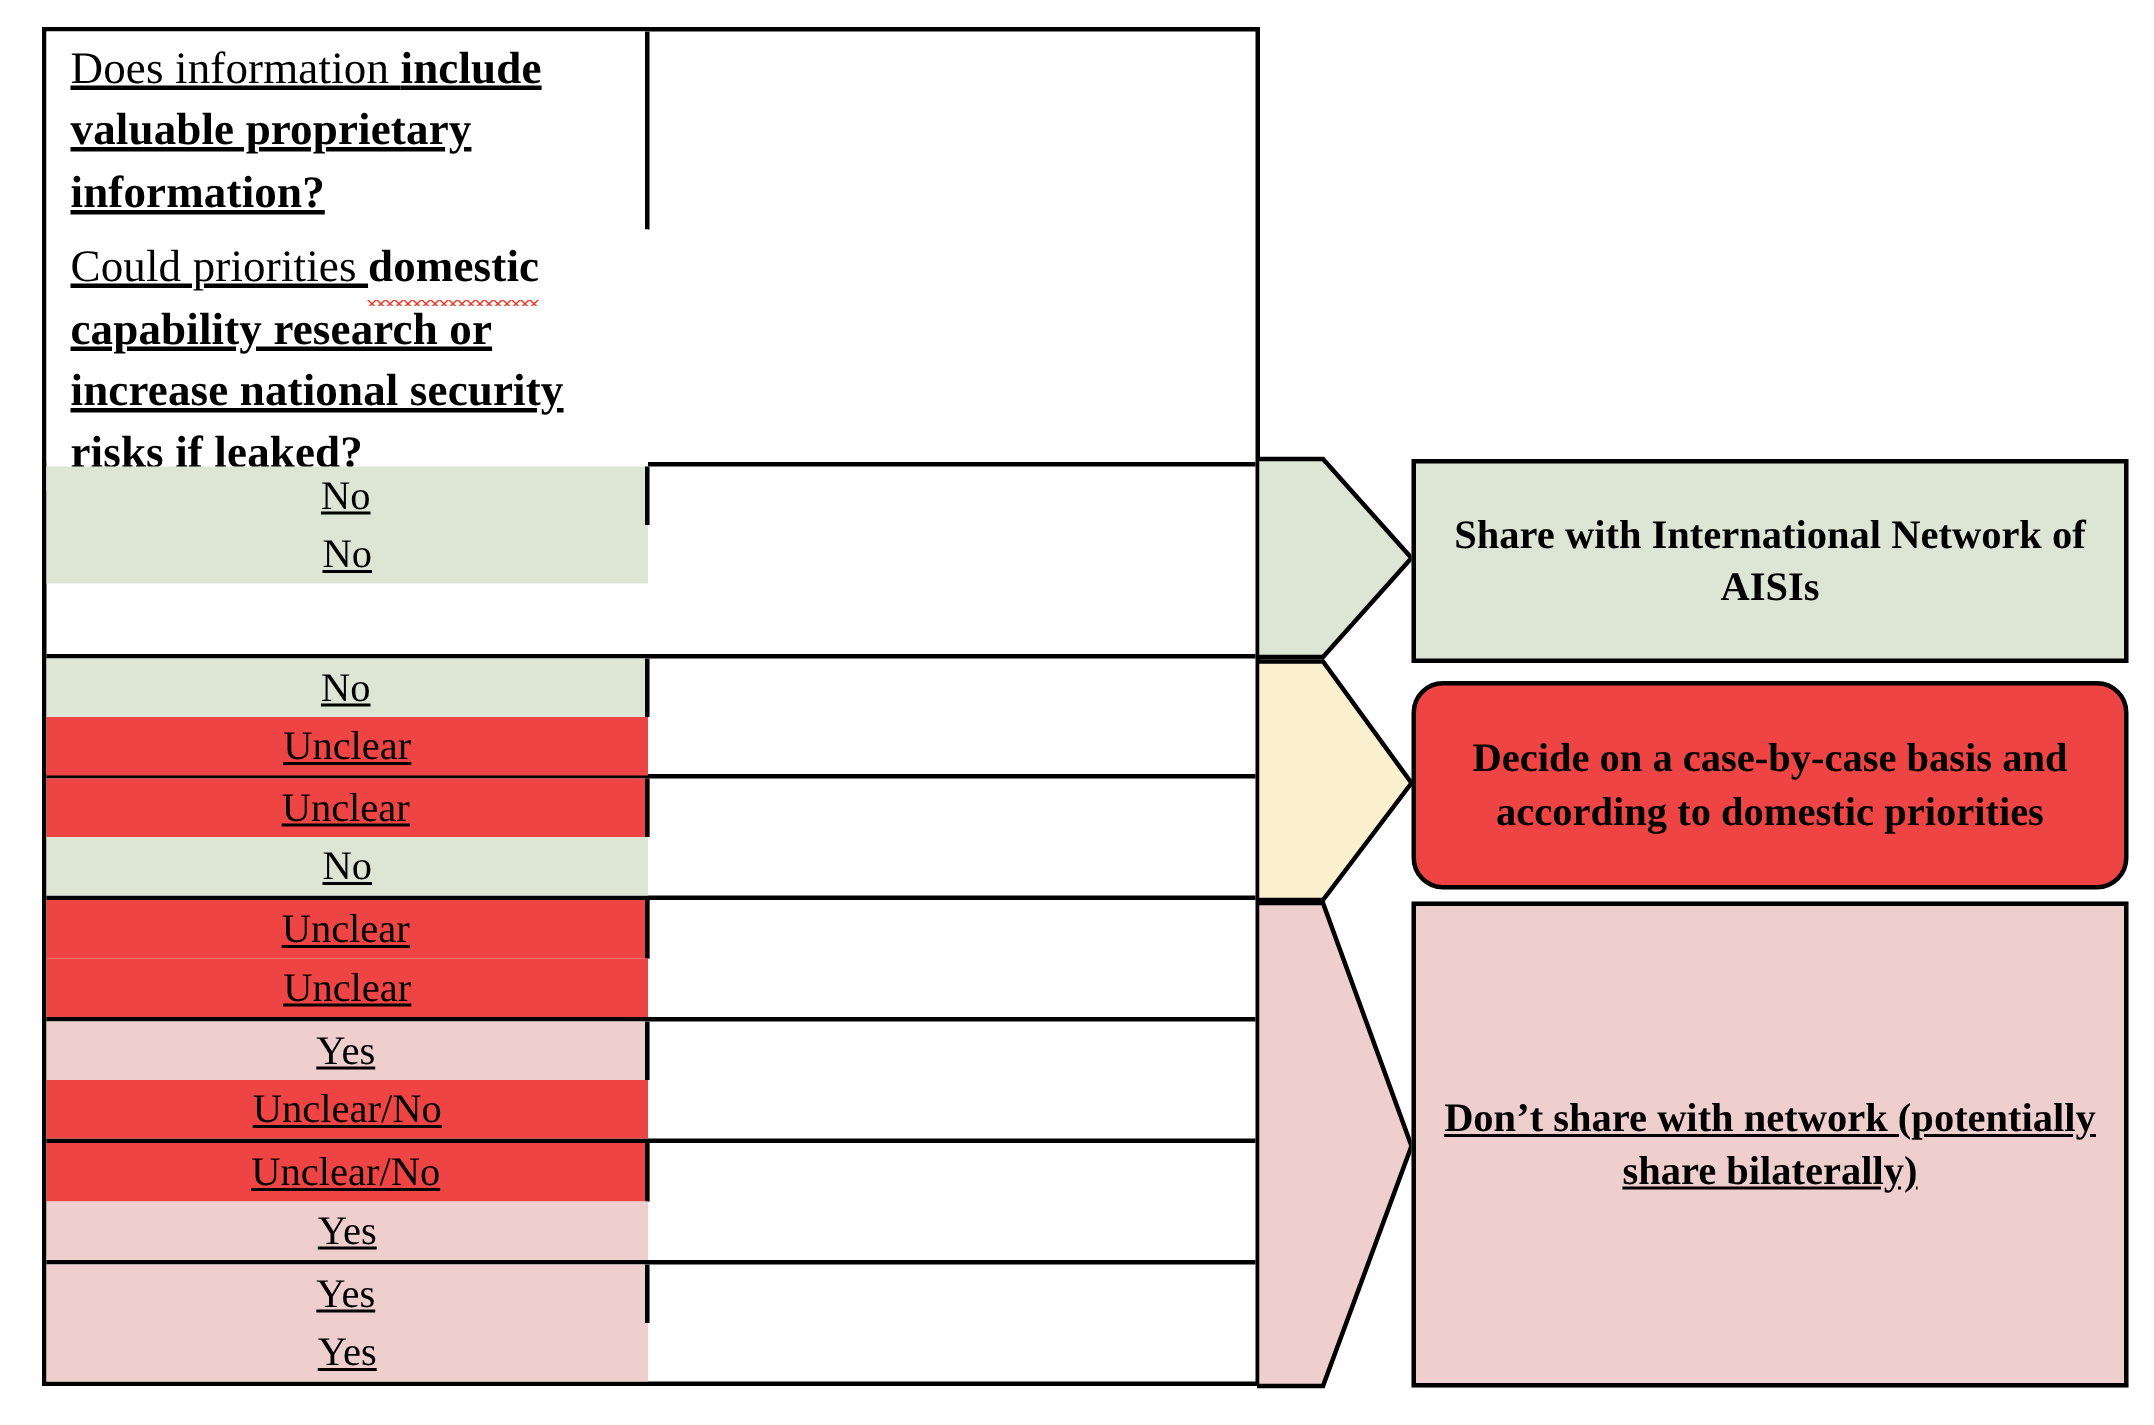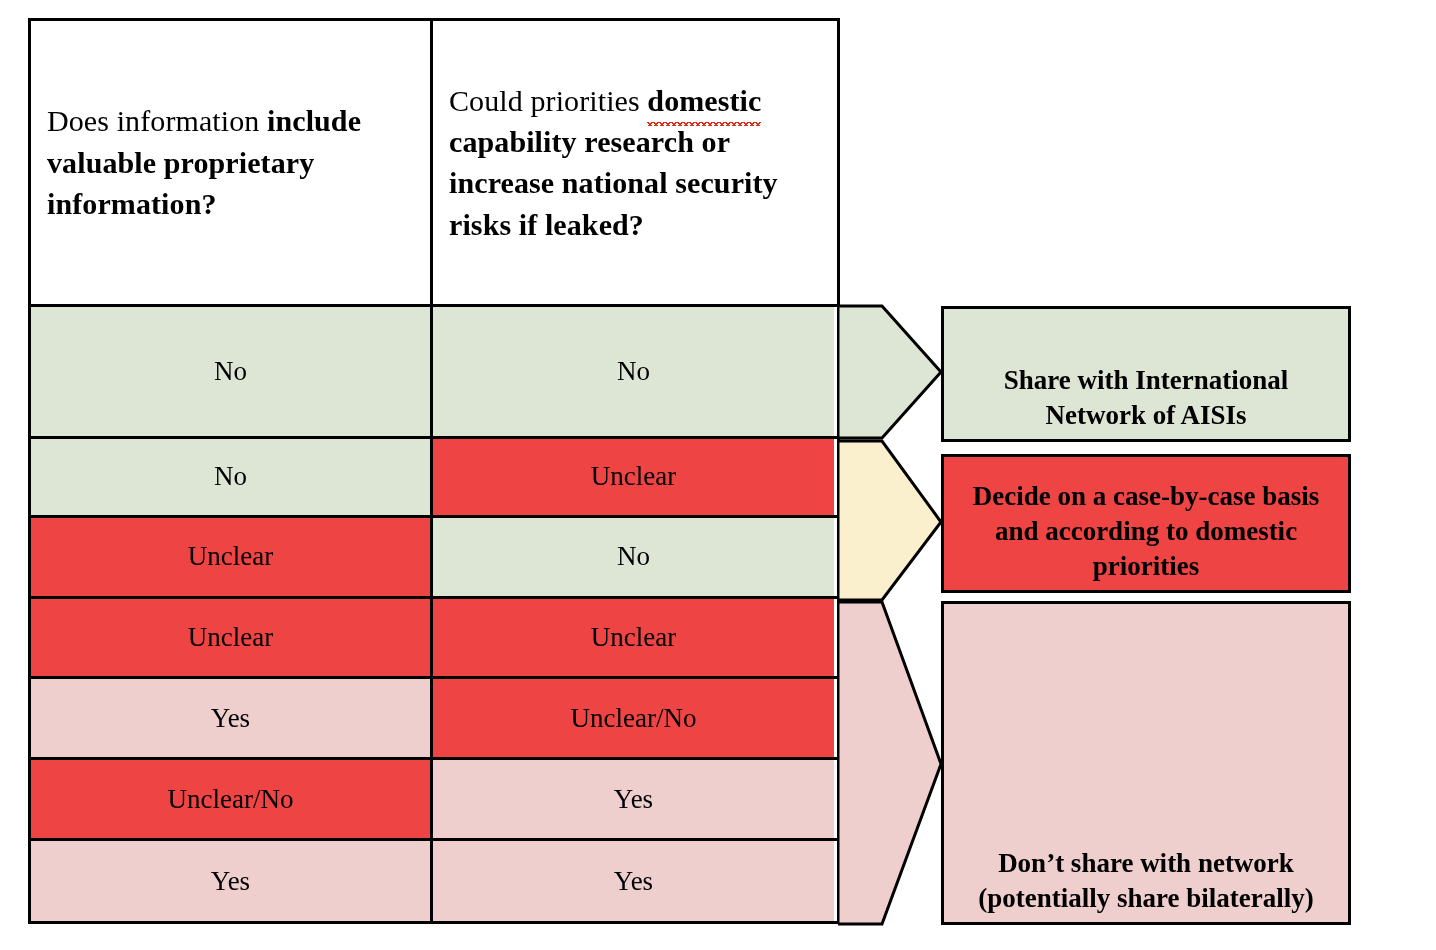--- a/index.html
+++ b/index.html
@@ -33,22 +33,24 @@
     width: 812px;
     height: 906px;
     border: 3px solid #000;
     border-collapse: collapse;
     display: flex;
     flex-direction: column;
     background: #ffffff;
   }
   .table-row {
     display: flex;
+    flex-direction: column;
     width: 100%;
     border-bottom: 3px solid #000;
+    text-decoration: underline;
   }
   .table-row:last-child { border-bottom: none; }
 
   .cell {
     display: flex;
     align-items: center;
     justify-content: center;
     padding: 4px 10px;
     position: relative;
   }
@@ -122,36 +124,36 @@
     top: 304px;
     width: 106px;
     height: 622px;
   }
   .connectors svg { display: block; }
 
   
   .outcome {
     position: absolute;
     left: 941px;
-    width: 410px;
+    width: 478px;
     border: 3px solid #000;
     display: flex;
-    align-items: flex-end;
+    align-items: center;
     justify-content: center;
     text-align: center;
     padding: 6px 14px;
   }
   .outcome-text {
     font-size: 27px;
     font-weight: 700;
     line-height: 1.30;
   }
   .outcome-share  { top: 306px; height: 136px; }
-  .outcome-decide { top: 454px; height: 139px; }
-  .outcome-dont   { top: 601px; height: 324px; }
+  .outcome-decide { top: 454px; height: 139px; border-radius: 21px; }
+  .outcome-dont   { top: 601px; height: 324px; text-decoration: underline; }
 </style>
 </head>
 <body>
 
 <div id="canvas">
 
   <div class="decision-table">
 
     <div class="table-row header-row">
       <div class="cell col-a sw-white">

